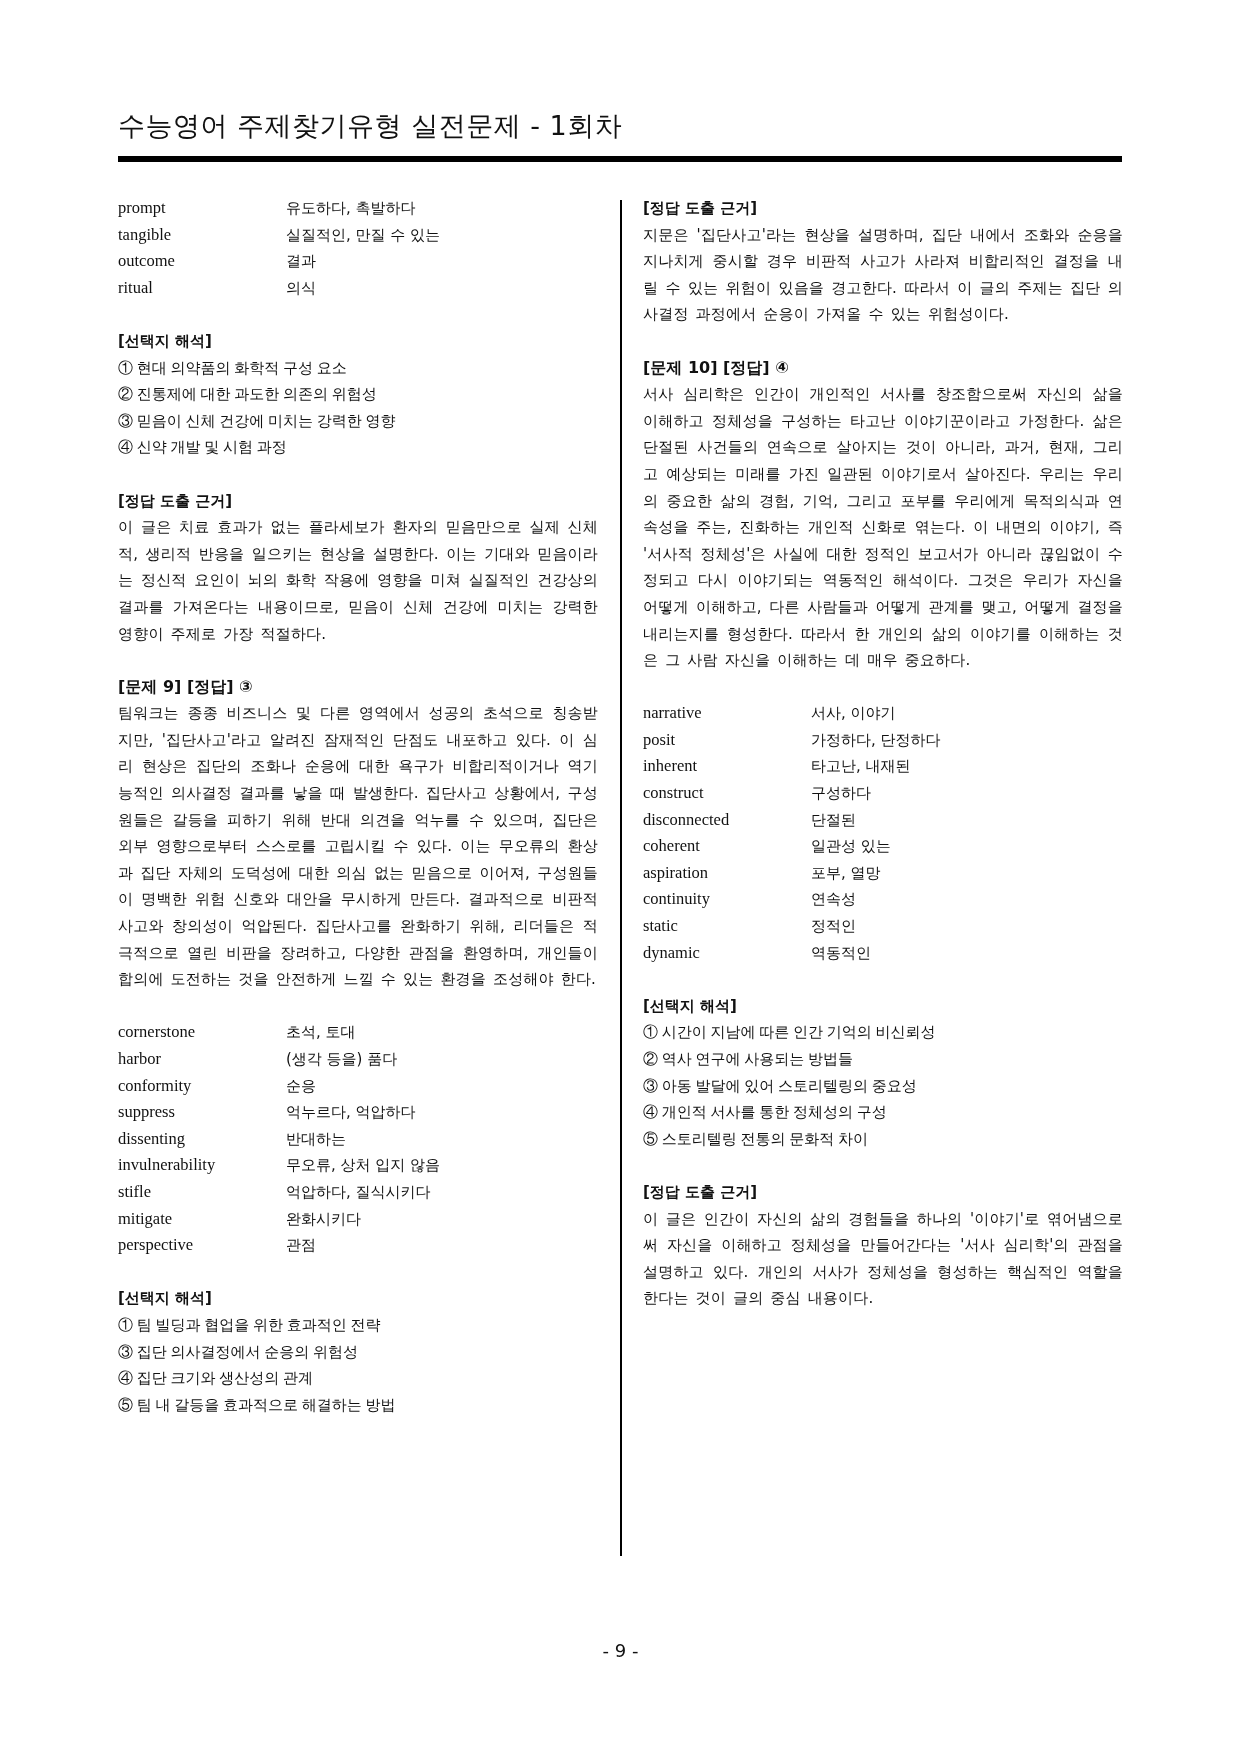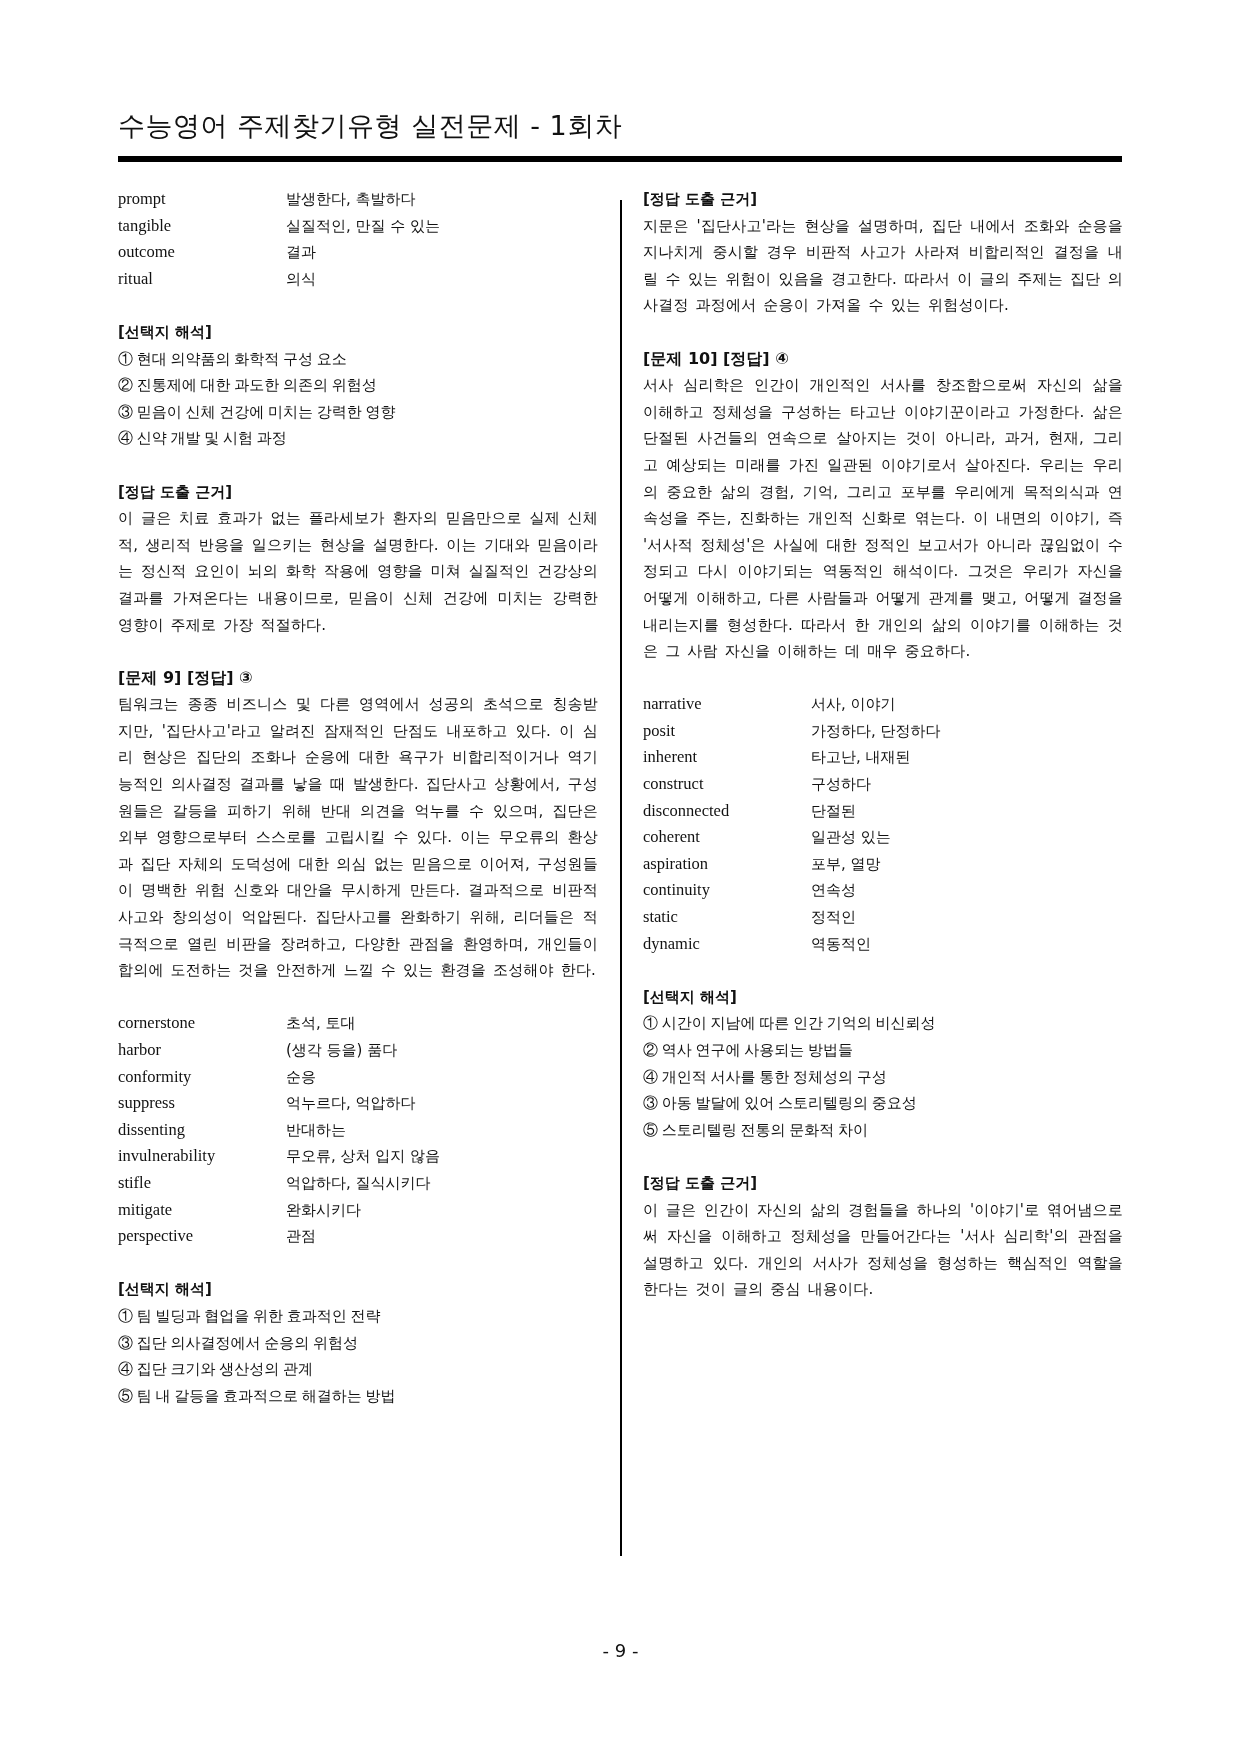--- a/index.html
+++ b/index.html
@@ -1,20 +1,20 @@
 <!DOCTYPE html>
 <html><head>
 <meta charset="utf-8">
 <style>
   html, body { margin:0; padding:0; background:#ffffff; }
   body { width:1241px; height:1755px; position:relative; overflow:hidden; color:#111; }
   .page { position:absolute; left:0; top:0; width:1233px; height:1755px; }
   .title { position:absolute; left:118px; top:108px; font-family:"DejaVu Sans", sans-serif; font-size:27px; font-weight:400; letter-spacing:0.5px; color:#111; white-space:nowrap; }
   .rule { position:absolute; left:118px; top:156px; width:1004px; height:6px; background:#000; }
-  .col { position:absolute; top:186px; width:480px; font-size:15.5px; line-height:26.6px; }
+  .col { position:absolute; top:195px; width:480px; font-size:15.5px; line-height:26.6px; }
   .col.left { left:118px; }
   .col.right { left:643px; }
   .divider { position:absolute; left:620px; top:200px; width:2px; height:1356px; background:#000; }
   .vocab { margin:0; }
   .vocab .row { display:flex; height:26.6px; }
   .vocab .en { width:168px; font-family:"Liberation Serif", serif; font-size:16.5px; }
   .vocab .kr { font-family:"DejaVu Sans", sans-serif; font-size:15px; }
   .gap { height:26.6px; }
   .label { font-family:"DejaVu Sans", sans-serif; font-size:15px;font-weight:bold; }
   .opt { font-family:Liberation Serif, serif; font-size:15px; white-space:nowrap; }
@@ -30,21 +30,21 @@
   <div class="title">수능영어 주제찾기유형 실전문제 - 1회차</div>
   <div class="rule"></div>
 
   <div class="divider"></div>
 
   <div class="col left">
 
     <div class="vocab">
       <div class="row">
           <span class="en">prompt</span>
-          <span class="kr">발생한다, 촉발하다</span>
+          <span class="kr">유도하다, 촉발하다</span>
         </div>
       <div class="row">
           <span class="en">tangible</span>
           <span class="kr">실질적인, 만질 수 있는</span>
         </div>
       <div class="row">
           <span class="en">outcome</span>
           <span class="kr">결과</span>
         </div>
       <div class="row">
@@ -173,22 +173,22 @@
           <span class="en">dynamic</span>
           <span class="kr">역동적인</span>
         </div>
     </div>
 
     <div class="gap"></div>
 
     <div class="label">[선택지 해석]</div>
     <div class="opt">① 시간이 지남에 따른 인간 기억의 비신뢰성</div>
     <div class="opt">② 역사 연구에 사용되는 방법들</div>
+    <div class="opt">③ 아동 발달에 있어 스토리텔링의 중요성</div>
     <div class="opt">④ 개인적 서사를 통한 정체성의 구성</div>
-    <div class="opt">③ 아동 발달에 있어 스토리텔링의 중요성</div>
     <div class="opt">⑤ 스토리텔링 전통의 문화적 차이</div>
 
     <div class="gap"></div>
 
     <div class="label">[정답 도출 근거]</div>
     <div class="para">이 글은 인간이 자신의 삶의 경험들을 하나의 '이야기'로 엮어냄으로써 자신을 이해하고 정체성을 만들어간다는 '서사 심리학'의 관점을 설명하고 있다. 개인의 서사가 정체성을 형성하는 핵심적인 역할을 한다는 것이 글의 중심 내용이다.</div>
   </div>
 
   <div class="pagenum">- 9 -</div>
 </div>

